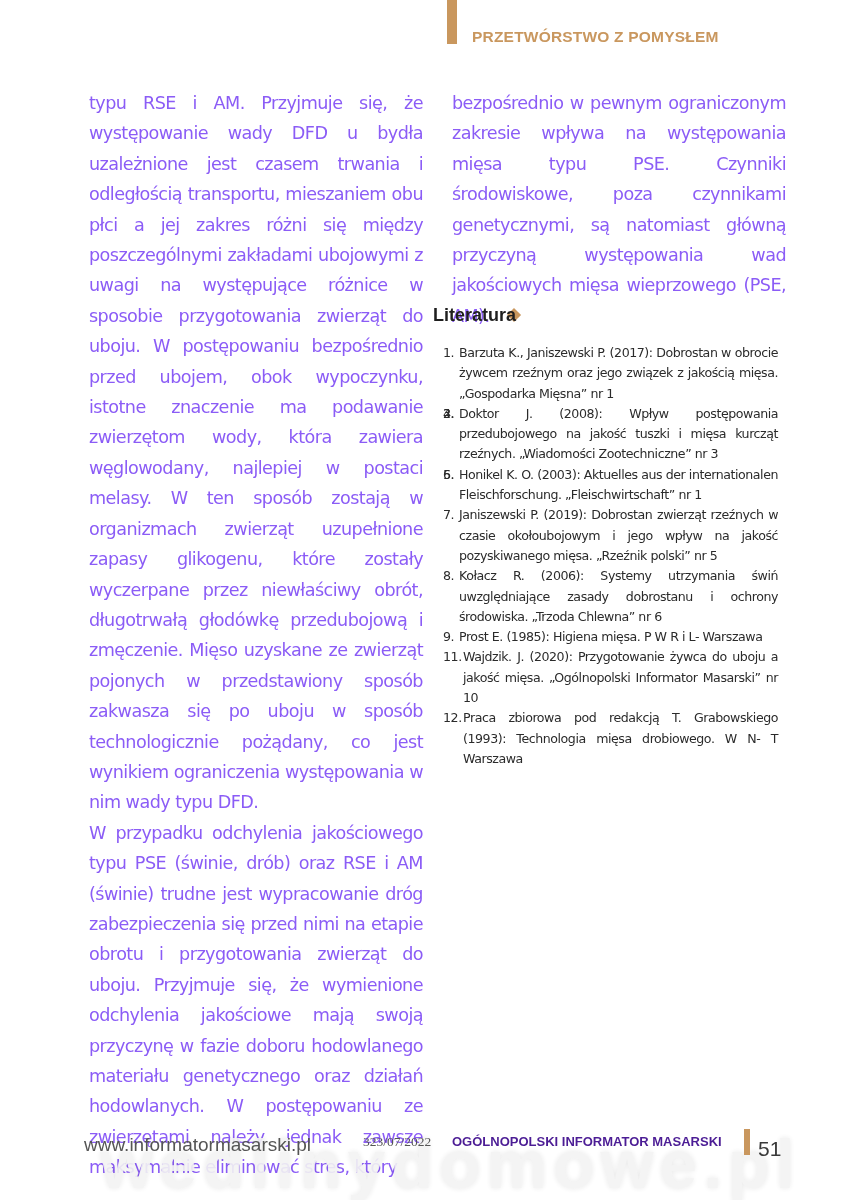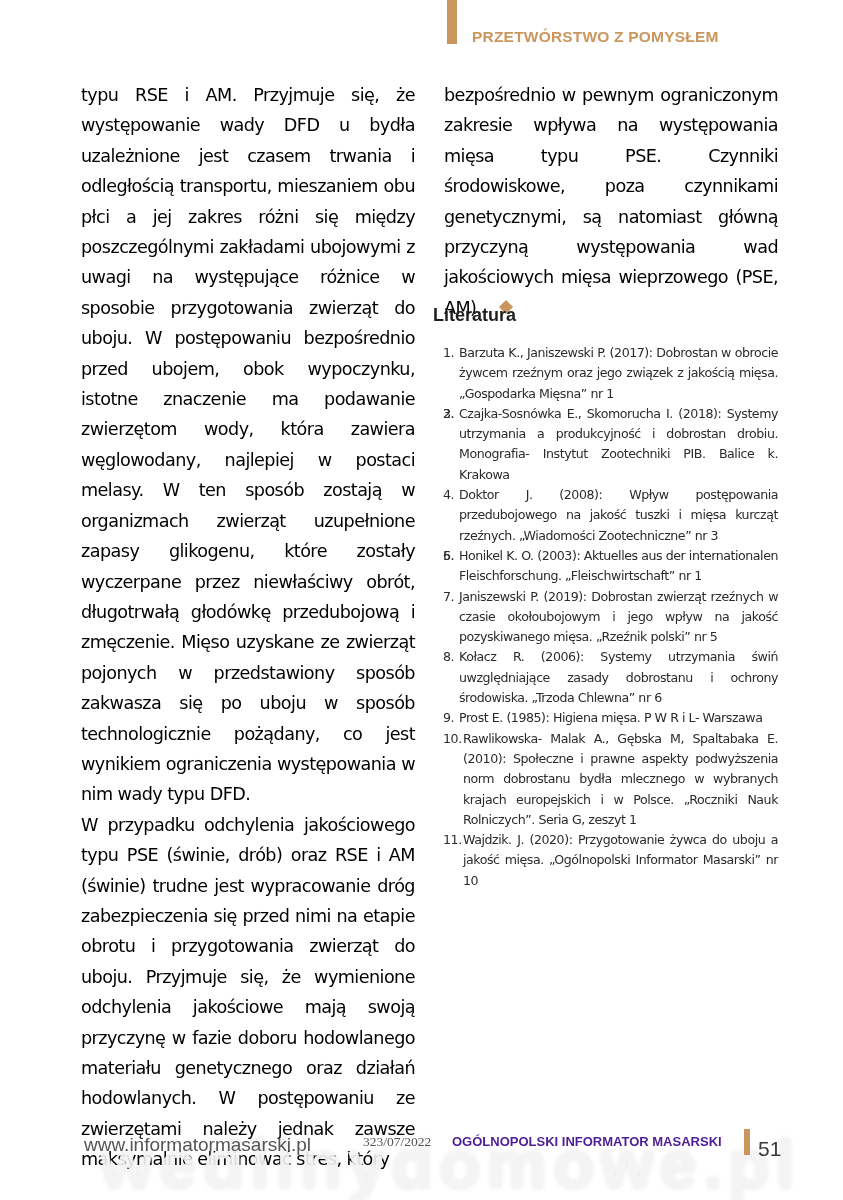--- a/index.html
+++ b/index.html
@@ -46,22 +46,22 @@
       position: absolute;
       left: 444px;
       top: 80px;
       width: 334px;
     }
     .body-text {
       font-family: "DejaVu Sans", sans-serif;
       font-size: 17.6px;
       line-height: 30.4px;
       text-align: justify;
-      color: #000000;
-      margin: 0;
+      color: #8b5cf6;
+      margin: 8px;
       letter-spacing: -0.55px;
     }
     .body-text p {
       margin: 0;
     }
     .end-diamond {
       display: inline-block;
       width: 10px;
       height: 10px;
       background: #c9975e;
@@ -176,29 +176,29 @@
 </div>
 
 <div class="col-right-top body-text">
   <p><span>bezpośrednio w pewnym ograniczonym zakresie wpływa na występowania mięsa typu PSE. Czynniki środowiskowe, poza czynnikami genetycznymi, są natomiast główną przyczyną występowania wad jakościowych mięsa wieprzowego (PSE, AM).</span><span class="end-diamond"></span></p>
 </div>
 
 <div class="lit-heading">Literatura</div>
 <ol class="refs">
   <li><span class="num">1.</span><span>Barzuta K., Janiszewski P. (2017): Dobrostan w obrocie żywcem rzeźnym oraz jego związek z jakością mięsa. „Gospodarka Mięsna” nr 1</span></li>
   <li><span class="num">2.</span></li>
-  <li><span class="num">3.</span><span>Czajka-Sosnówka E., Skomorucha I. (2018): Systemy utrzymania a produkcyjność i dobrostan drobiu. Monografia- Instytut Zootechniki PIB. Balice k. Krakowa</span></li>
+  <li><span class="num">3.</span></li>
   <li><span class="num">4.</span><span>Doktor J. (2008): Wpływ postępowania przedubojowego na jakość tuszki i mięsa kurcząt rzeźnych. „Wiadomości Zootechniczne” nr 3</span></li>
   <li><span class="num">5.</span></li>
   <li><span class="num">6.</span><span>Honikel K. O. (2003): Aktuelles aus der internationalen Fleischforschung. „Fleischwirtschaft” nr 1</span></li>
   <li><span class="num">7.</span><span>Janiszewski P. (2019): Dobrostan zwierząt rzeźnych w czasie okołoubojowym i jego wpływ na jakość pozyskiwanego mięsa. „Rzeźnik polski” nr 5</span></li>
   <li><span class="num">8.</span><span>Kołacz R. (2006): Systemy utrzymania świń uwzględniające zasady dobrostanu i ochrony środowiska. „Trzoda Chlewna” nr 6</span></li>
   <li><span class="num">9.</span><span>Prost E. (1985): Higiena mięsa. P W R i L- Warszawa</span></li>
-  <li class="wide"><span class="num">10.</span><span>Rawlikowska- Malak A., Gębska M, Spaltabaka E. (2010): Społeczne i prawne aspekty podwyższenia norm dobrostanu bydła mlecznego w wybranych krajach europejskich i w Polsce. „Roczniki Nauk Rolniczych”. Seria G, zeszyt 1</span></li>
   <li class="wide"><span class="num">11.</span><span>Wajdzik. J. (2020): Przygotowanie żywca do uboju a jakość mięsa. „Ogólnopolski Informator Masarski” nr 10</span></li>
+  <li class="wide"><span class="num">12.</span><span>Praca zbiorowa pod redakcją T. Grabowskiego (1993): Technologia mięsa drobiowego. W N- T Warszawa</span></li>
 </ol>
 
 <div class="watermark">wedlinydomowe.pl</div>
 
 <div class="footer-url">www.informatormasarski.pl</div>
 <div class="footer-issue">323/07/2022</div>
 <div class="footer-magazine">OGÓLNOPOLSKI INFORMATOR MASARSKI</div>
 <div class="footer-bar"></div>
 <div class="page-number">51</div>
 

